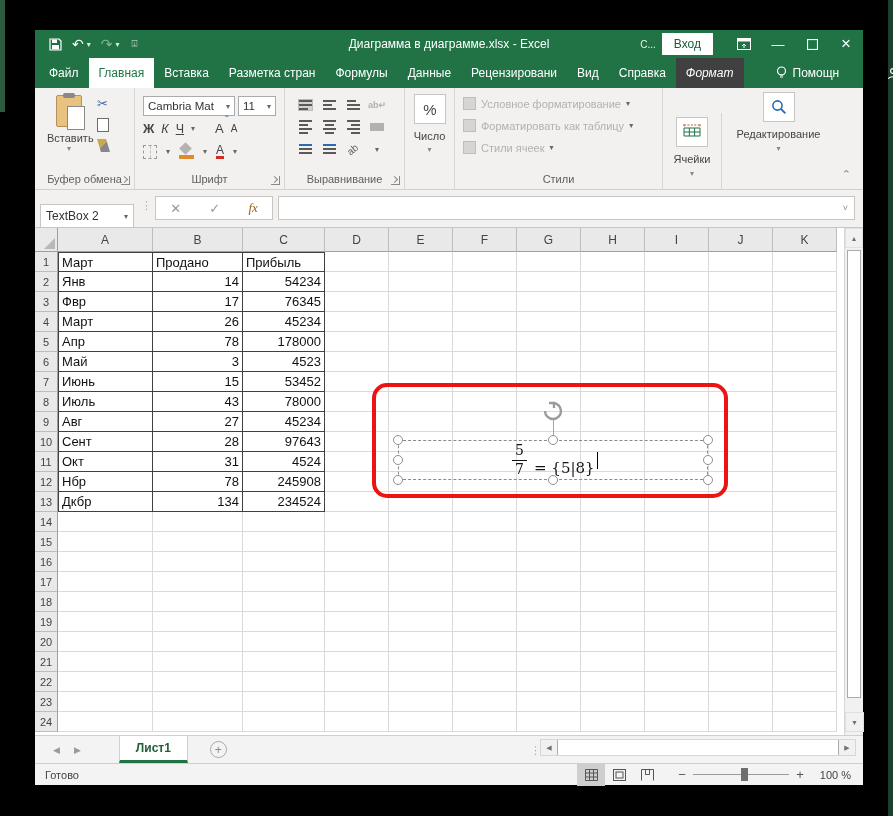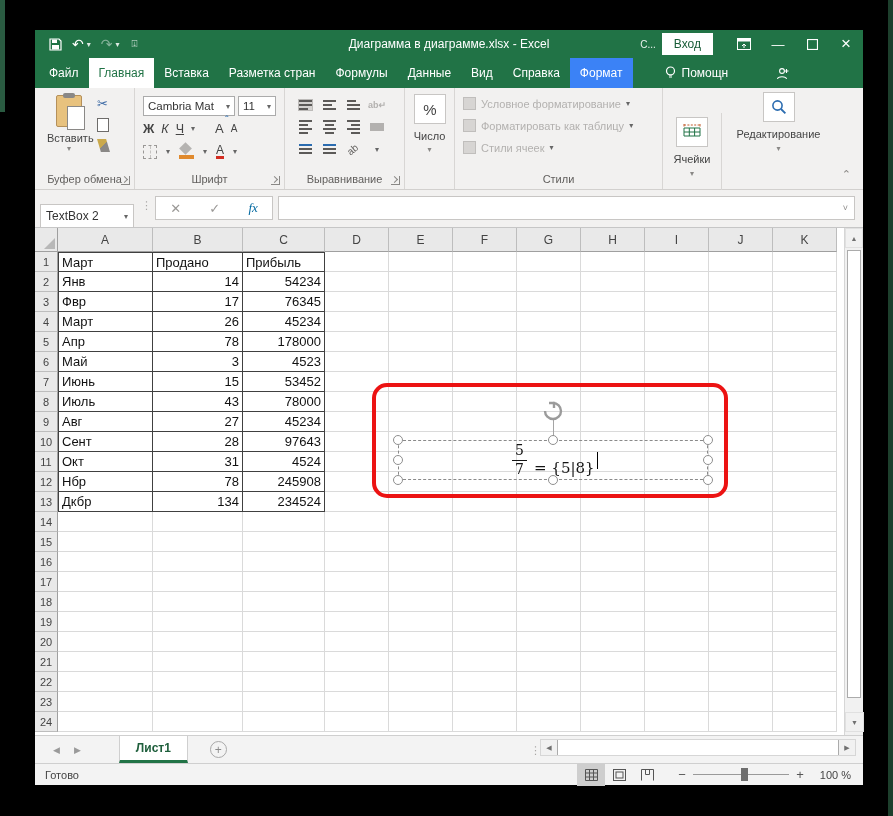--- a/index.html
+++ b/index.html
@@ -18,21 +18,21 @@
   .win-title { position:absolute; left:0; right:0; text-align:center; font-size:12px; pointer-events:none; }
   .tb-right { position:absolute; right:0; top:0; height:28px; display:flex; align-items:center; gap:0; }
   .account { font-size:10px; padding:0 6px; opacity:.9; }
   .signin { background:#fff; color:#185c37; font-size:12px; height:22px; line-height:22px; padding:0 12px; margin-right:14px; }
   .winbtn { width:34px; height:28px; display:flex; align-items:center; justify-content:center; font-size:13px; color:#fff; }
 
   
   .tabrow { position:absolute; left:0; top:28px; width:828px; height:30px; background:#217346; display:flex; align-items:flex-end; color:#fff; font-size:12px; }
   .rtab { padding:7px 10px 7px; height:30px; display:flex; align-items:center; white-space:nowrap; }
   .rtab.active { background:#fff; color:#217346; }
-  .rtab.ctx { background:#3b82f6; }
+  .rtab.ctx { background:#404040;font-style:italic; }
   .tab-help { margin-left:22px; display:flex; align-items:center; gap:6px; }
   .tab-share { margin-left:28px; display:flex; align-items:center; gap:6px; }
 
   
   .ribbon { position:absolute; left:0; top:58px; width:828px; height:102px; background:#f2f1f0; border-bottom:1px solid #d2d0ce; font-size:11px; color:#444; }
   .group { position:absolute; top:0; height:101px; border-right:1px solid #d8d6d4; }
   .gtitle { position:absolute; bottom:4px; left:0; right:0; text-align:center; color:#605e5c; font-size:11px; }
   .launcher { position:absolute; bottom:4px; right:4px; width:9px; height:9px; border-right:1.4px solid #8a8886; border-bottom:1.4px solid #8a8886; }
   .launcher:after { content:""; position:absolute; right:2px; bottom:2px; width:4px; height:4px; border-right:1.4px solid #8a8886; border-bottom:1.4px solid #8a8886; transform:rotate(-45deg); }
   .g-clip { left:0; width:100px; }
@@ -80,21 +80,21 @@
   .bigbtn { position:absolute; left:50%; transform:translateX(-50%); top:4px; width:32px; height:30px; background:#fff; border:1px solid #c8c6c4; display:flex; align-items:center; justify-content:center; }
   .big-lbl { position:absolute; left:0; right:0; top:40px; text-align:center; white-space:nowrap; }
   .big-dd { position:absolute; left:0; right:0; top:56px; text-align:center; font-size:8px; color:#8a8886; }
   .chev { position:absolute; right:12px; bottom:8px; color:#8a8886; font-size:11px; }
 
   
   .fbar { position:absolute; left:0; top:160px; width:828px; height:37px; background:#f2f1f0; }
   .namebox { position:absolute; left:5px; top:14px; width:94px; height:24px; background:#fff; border:1px solid #c8c6c4; display:flex; align-items:center; justify-content:space-between; padding:0 5px; font-size:12px; color:#333; }
   .fdots { position:absolute; left:106px; top:9px; color:#a9a7a5; font-size:11px; letter-spacing:-2px; }
   .fxbox { position:absolute; left:120px; top:6px; width:118px; height:24px; background:#fff; border:1px solid #c8c6c4; display:flex; align-items:center; justify-content:space-around; color:#9a9896; font-size:13px; }
-  .fxbox .fx { color:#0369a1; font-style:italic; font-family:"Liberation Serif",serif; }
+  .fxbox .fx { color:#a16207; font-style:italic; font-family:"Liberation Serif",serif; }
   .finput { position:absolute; left:243px; top:6px; width:577px; height:24px; background:#fff; border:1px solid #c8c6c4; display:flex; align-items:center; justify-content:flex-end; padding-right:6px; color:#8a8886; font-size:9px; }
 
   
   .sheetbg { position:absolute; left:0; top:197px; width:828px; height:508px; background:#fff; border-top:1px solid #c6c6c6; }
   #grid { position:absolute; left:0; top:198px; display:grid; background:#fff; }
   .ch { background:#e9e9e9; border-right:1px solid #bdbdbd; border-bottom:1px solid #9f9f9f; color:#444; font-size:12px; display:flex; align-items:center; justify-content:center; }
   .rh { background:#e9e9e9; border-right:1px solid #9f9f9f; border-bottom:1px solid #bdbdbd; color:#444; font-size:11px; display:flex; align-items:center; justify-content:center; }
   .corner { background:#e9e9e9; border-right:1px solid #9f9f9f; border-bottom:1px solid #9f9f9f; position:relative; }
   .corner:after { content:""; position:absolute; right:2px; bottom:2px; border-left:11px solid transparent; border-bottom:11px solid #b8b8b8; }
   .cell { background:#fff; border-right:1px solid #dadada; border-bottom:1px solid #dadada; font-size:13px; color:#111; display:flex; align-items:center; padding:0 3px; overflow:hidden; }
@@ -189,20 +189,21 @@
     </div>
   </div>
 
   <div class="tabrow">
     <span class="rtab" style="padding-left:14px">Файл</span>
     <span class="rtab active">Главная</span>
     <span class="rtab">Вставка</span>
     <span class="rtab">Разметка стран</span>
     <span class="rtab">Формулы</span>
     <span class="rtab">Данные</span>
+    <span class="rtab">Рецензировани</span>
     <span class="rtab">Вид</span>
     <span class="rtab">Справка</span>
     <span class="rtab ctx">Формат</span>
     <span class="rtab tab-help">
       <span>
         <svg width="11" height="14" viewBox="0 0 11 14">
             <circle cx="5.5" cy="5" r="4" fill="none" stroke="#fff" stroke-width="1.2"></circle>
             <path d="M4 9h3M4 11h3" stroke="#fff" stroke-width="1.2"></path>
           </svg>
       </span>

